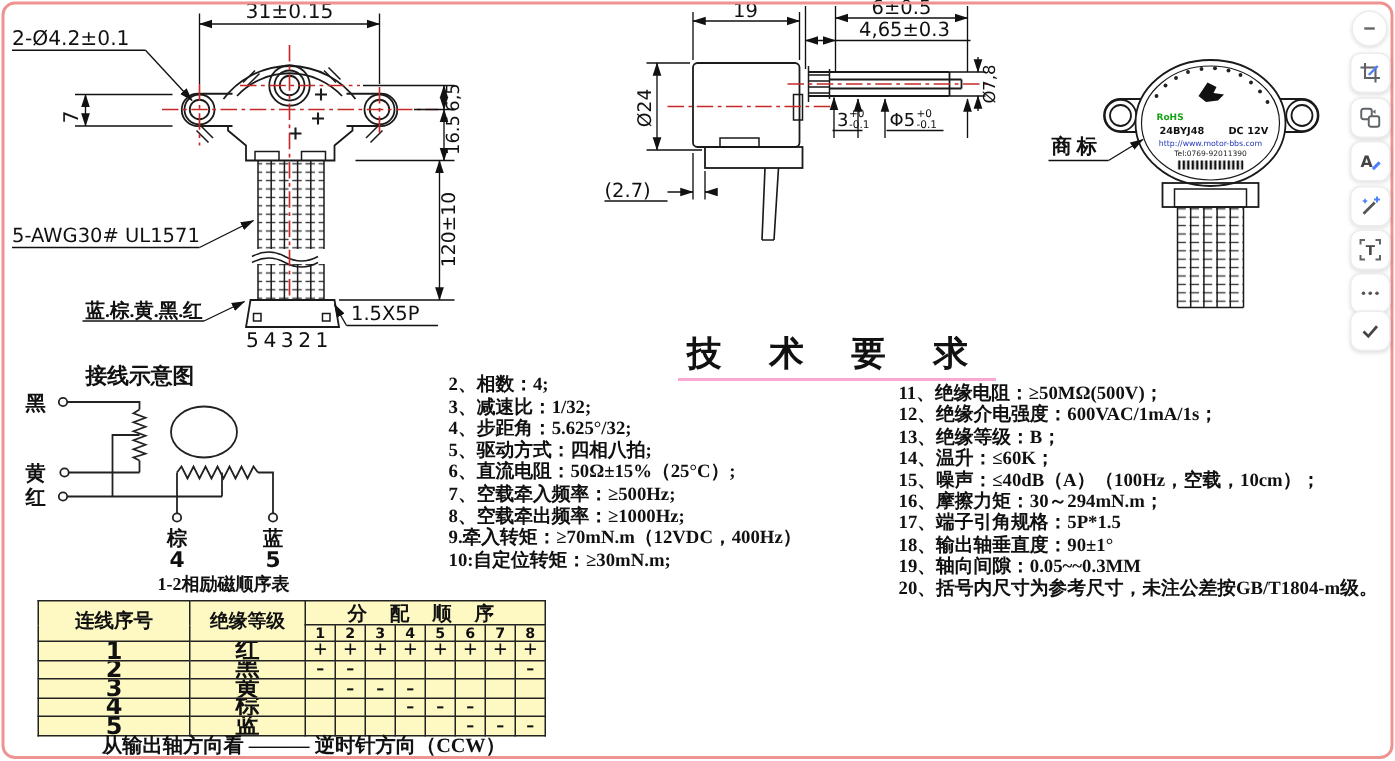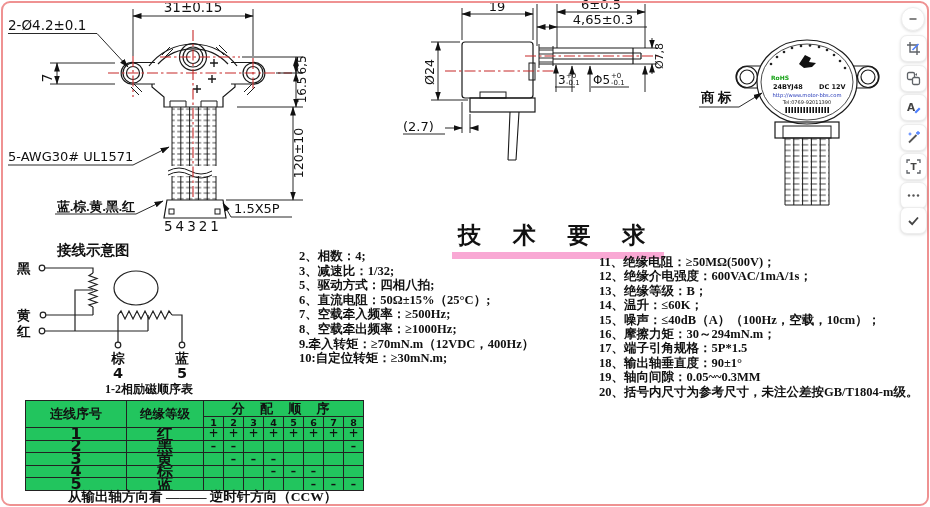--- a/index.html
+++ b/index.html
@@ -3,28 +3,28 @@
 <meta charset="utf-8">
 <style>
   html,body{margin:0;padding:0;background:#fff;}
   #page{position:relative;width:930px;height:507px;background:#fff;overflow:hidden;
         font-family:"Liberation Serif",serif;color:#111;}
   #frame{position:absolute;inset:1px;border:2px solid #ef9292;border-radius:9px;pointer-events:none;z-index:50;}
   .abs{position:absolute;}
   .cadtxt{font-family:"DejaVu Sans",sans-serif;}
   
   #tech-title{left:452px;top:220px;font-size:23px;font-weight:700;letter-spacing:13px;
-              border-bottom:7px solid #f9a8d4;padding:0 6px 1px 6px;}
+              border-bottom:2px solid #f9a8d4;padding:0 6px 1px 6px;}
   .tech-col{font-size:12.5px;font-weight:700;line-height:14.6px;white-space:nowrap;}
   #tech-left{left:299px;top:249px;}
   #tech-right{left:599px;top:255px;line-height:14.4px;}
   
   .cn-label{font-weight:700;font-size:14px;white-space:nowrap;}
   
-  #seq-table{left:25px;top:400px;border-collapse:collapse;table-layout:fixed;background:#22c55e;}
+  #seq-table{left:25px;top:400px;border-collapse:collapse;table-layout:fixed;background:#fef9c3;}
   #seq-table td,#seq-table th{border:1.3px solid #222;text-align:center;vertical-align:middle;
        padding:0;font-weight:700;overflow:hidden;}
   .c-no{width:100px;font-size:13px;}
   .c-color{width:76px;font-size:12.5px;}
   .c-step{width:19px;font-size:12px;}
   #seq-table .hdr-big{font-size:13px;letter-spacing:6px;height:15px;line-height:14px;}
   #seq-table .hdr-num{font-size:9.5px;height:10px;line-height:9px;font-family:"DejaVu Sans",sans-serif;}
   #seq-table .drow td{height:11.6px;line-height:10.5px;}
   #seq-footer{left:68px;top:488px;font-size:13.5px;font-weight:700;white-space:nowrap;}
   
@@ -252,20 +252,21 @@
       <line x1="4" y1="105" x2="44" y2="105"></line>
       <line x1="44" y1="105" x2="67" y2="91" marker-end="url(#ar3)"></line>
     </g>
     <text x="6" y="100" font-size="13.5" font-weight="bold" font-family="&quot;Liberation Serif&quot;,serif" fill="#111">商 标</text>
   </svg>
 
   <div class="abs" id="tech-title">技 术 要 求</div>
   <div class="abs tech-col" id="tech-left">
     <div>2、相数：4;</div>
     <div>3、减速比：1/32;</div>
+    <div>4、步距角：5.625°/32;</div>
     <div>5、驱动方式：四相八拍;</div>
     <div>6、直流电阻：50Ω±15%（25°C）;</div>
     <div>7、空载牵入频率：≥500Hz;</div>
     <div>8、空载牵出频率：≥1000Hz;</div>
     <div>9.牵入转矩：≥70mN.m（12VDC，400Hz）</div>
     <div>10:自定位转矩：≥30mN.m;</div>
   </div>
   <div class="abs tech-col" id="tech-right">
     <div>11、绝缘电阻：≥50MΩ(500V)；</div>
     <div>12、绝缘介电强度：600VAC/1mA/1s；</div>

